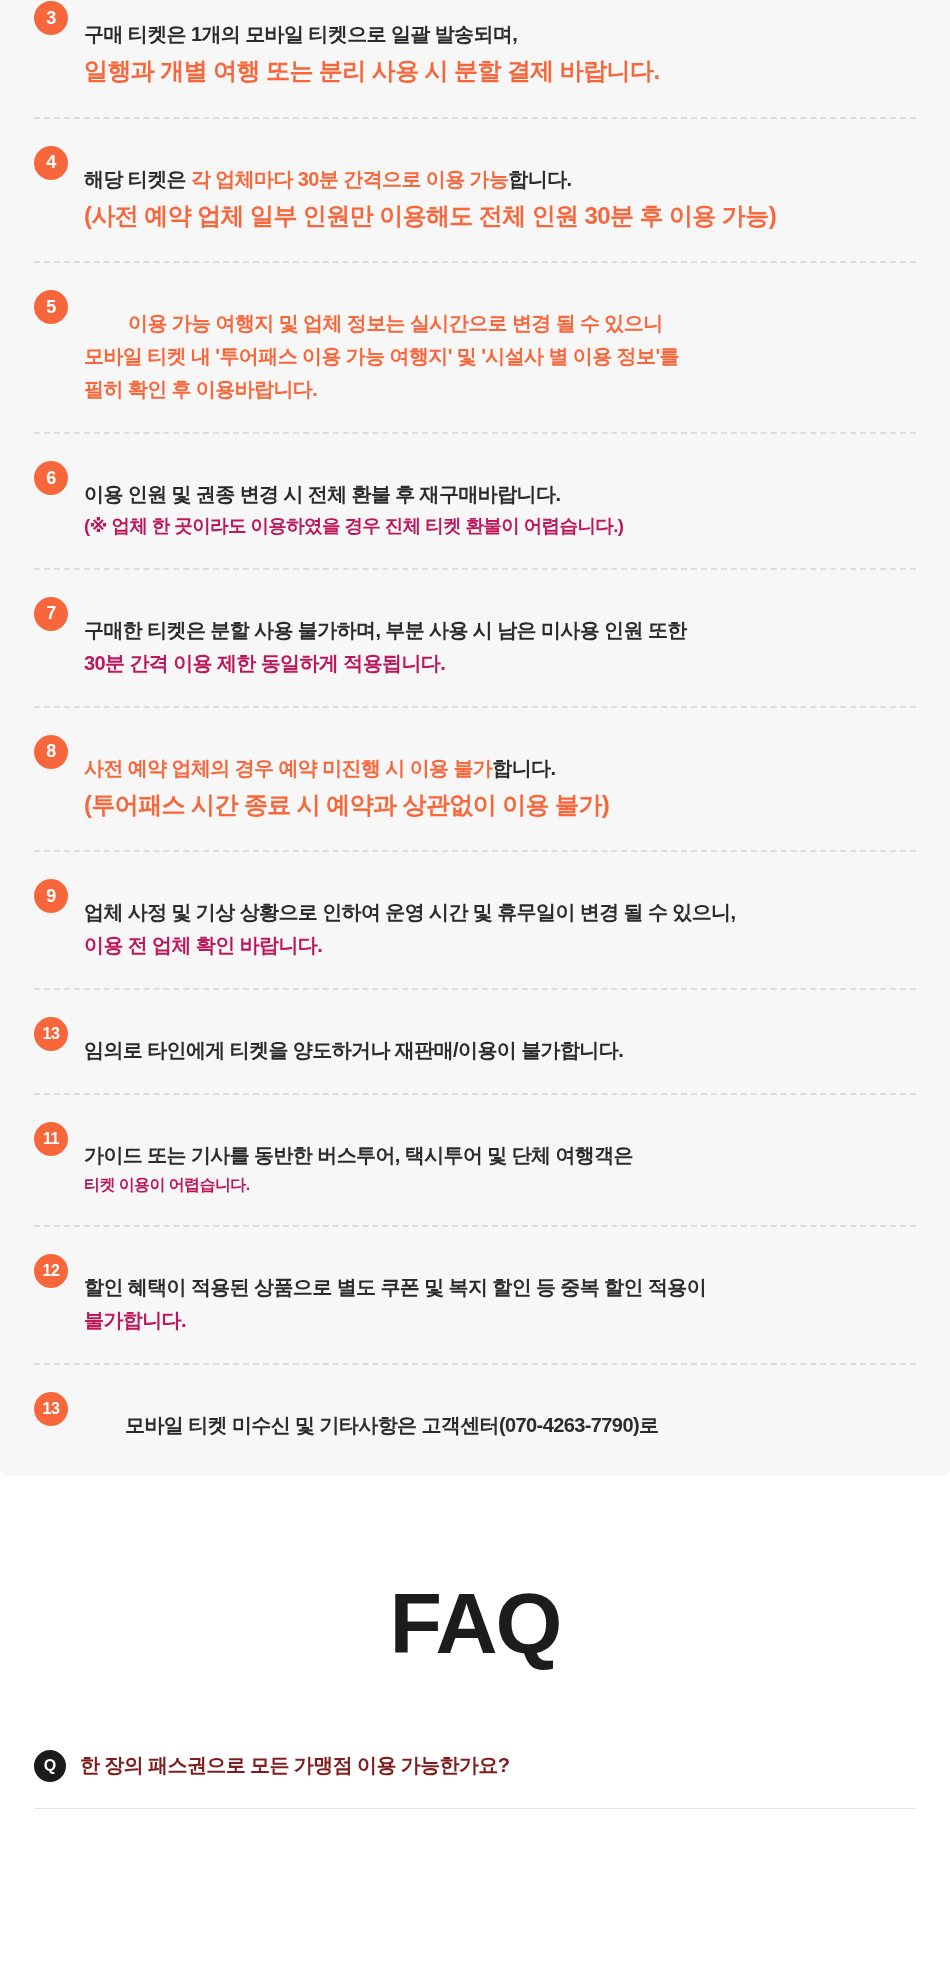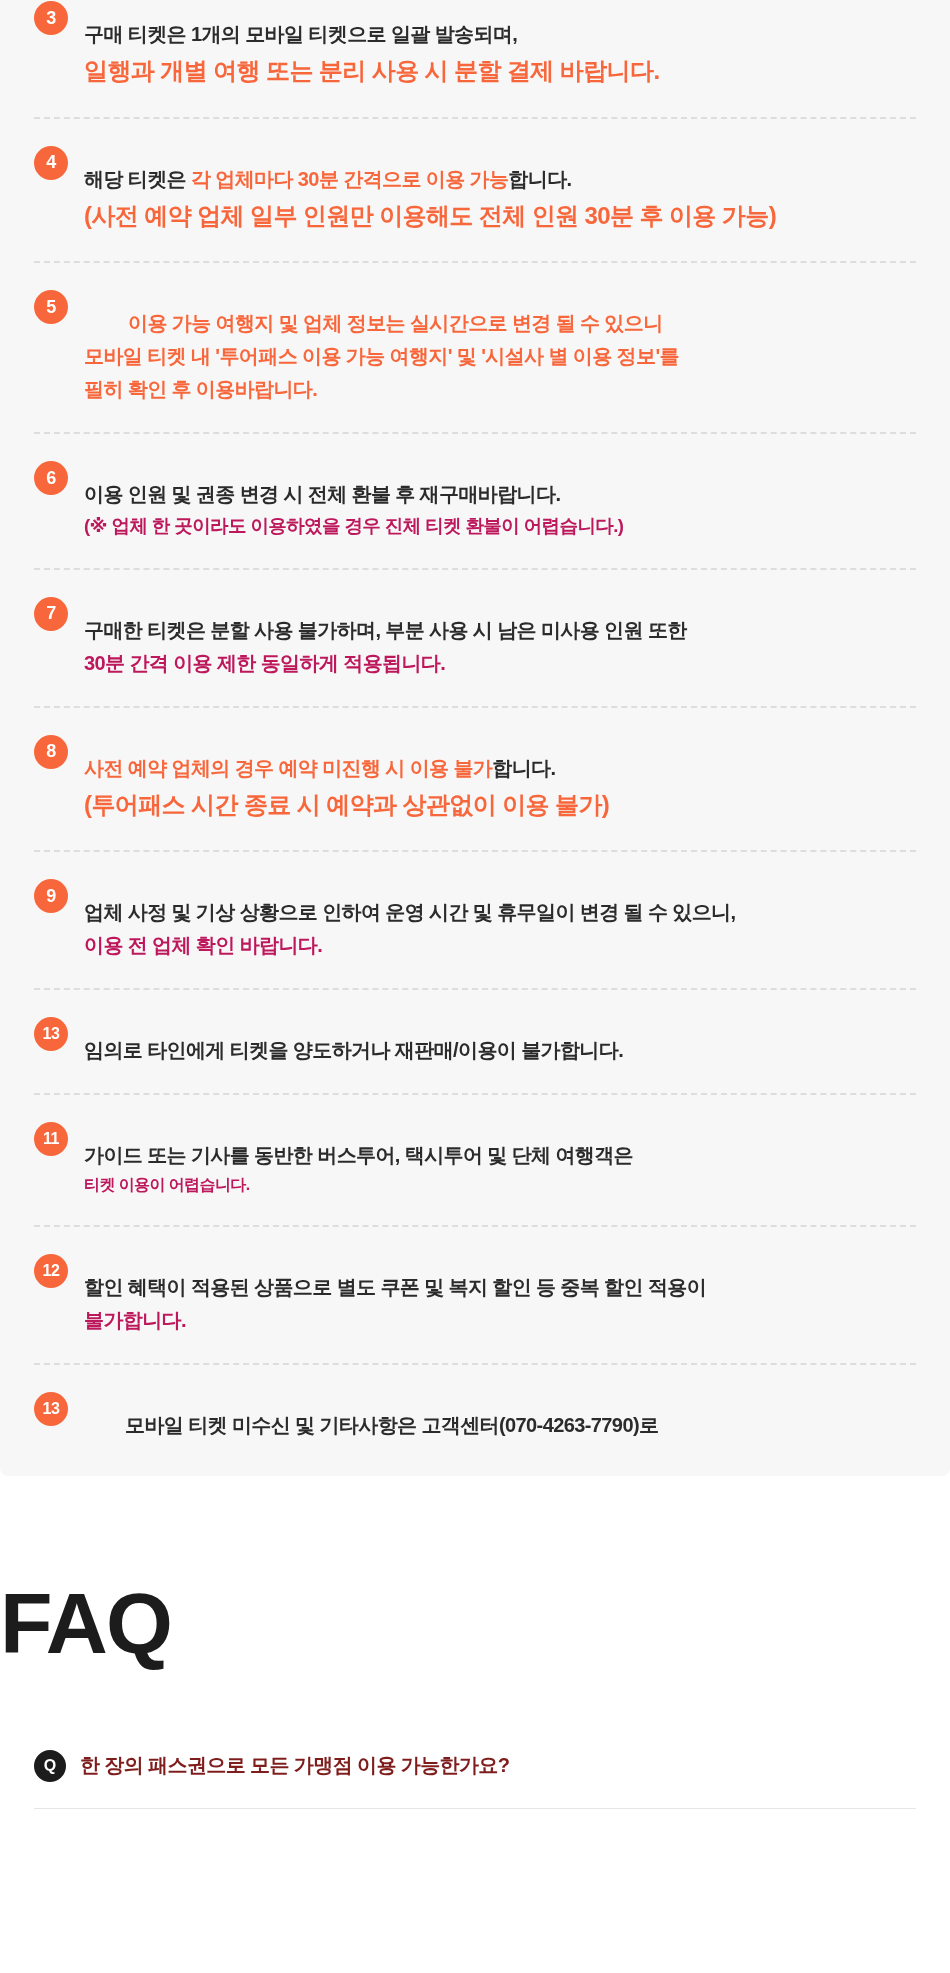--- a/index.html
+++ b/index.html
@@ -77,20 +77,21 @@
   .notice-text .all-hl { color: #f8673b; margin-left: 44px; }
 
   
   .notice-item.first {
     padding-top: 0;
   }
 
   
   .faq-section {
     padding-top: 104px;
+    text-align: center;
   }
   .faq-title {
     font-size: 86px;
     font-weight: bold;
     letter-spacing: -2px;
     color: #1c1c1c;
     font-family: "Liberation Sans", "DejaVu Sans", sans-serif;
     line-height: 1;
   }
   .faq-list {

